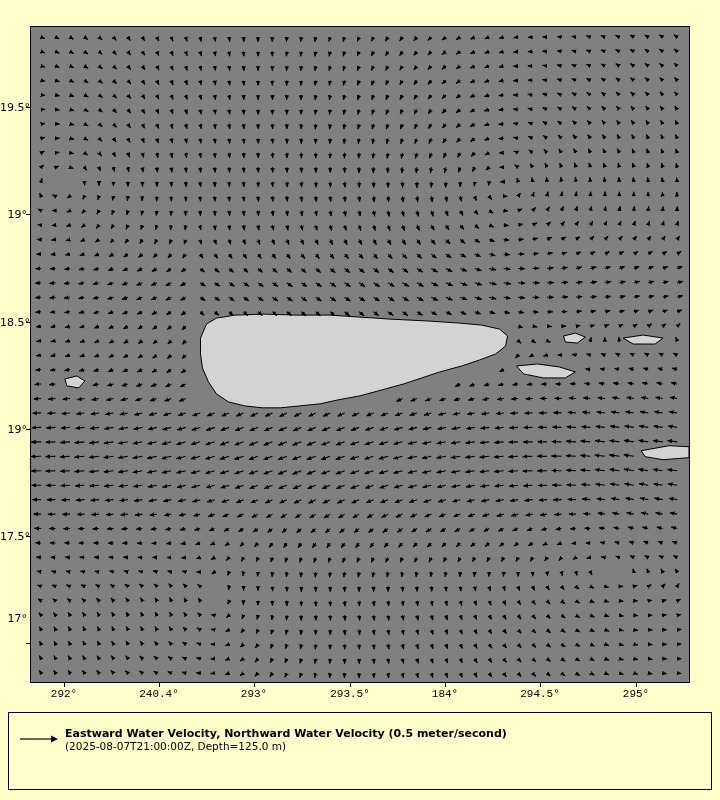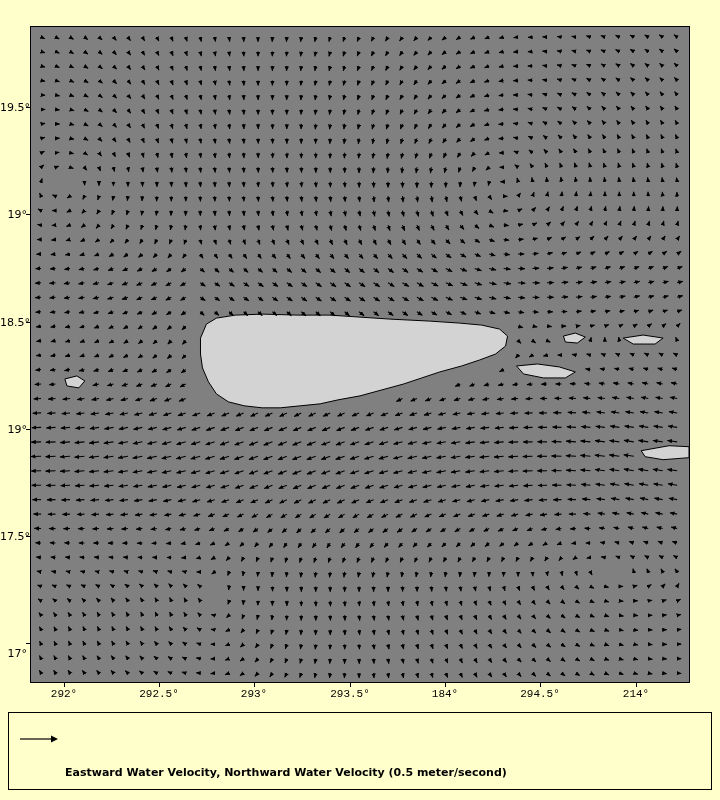--- a/index.html
+++ b/index.html
@@ -86,21 +86,20 @@
     left: 10px;
     top: 20px;
     width: 40px;
     height: 12px;
   }
   #legend-text {
     position: absolute;
     left: 56px;
     top: 14px;
     width: 630px;
-    margin-top: 39px;
   }
   #legend-title {
     font-size: 11px;
     font-weight: bold;
     color: #000;
     line-height: 13px;
   }
   .legend-sub {
     font-size: 10.5px;
     color: #000;
@@ -2029,49 +2028,50 @@
         </g>
     </svg>
   </div>
 
   <div>
     <div class="ylabelbox" style="top:107px">19.5°</div>
     <div class="ylabelbox" style="top:214px">19°</div>
     <div class="ylabelbox" style="top:322px">18.5°</div>
     <div class="ylabelbox" style="top:429px">19°</div>
     <div class="ylabelbox" style="top:536px">17.5°</div>
-    <div class="ylabelbox" style="top:653px">17°</div>
+    <div class="ylabelbox" style="top:618px">17°</div>
     <div class="tick-h" style="top:107px"></div>
     <div class="tick-h" style="top:214px"></div>
     <div class="tick-h" style="top:322px"></div>
     <div class="tick-h" style="top:429px"></div>
     <div class="tick-h" style="top:536px"></div>
     <div class="tick-h" style="top:643px"></div>
   </div>
 
   <div>
     <div class="xlabelbox" style="left:64px">292°</div>
-    <div class="xlabelbox" style="left:159px">292.5°</div>
+    <div class="xlabelbox" style="left:159px">240.4°</div>
     <div class="xlabelbox" style="left:254px">293°</div>
     <div class="xlabelbox" style="left:350px">293.5°</div>
     <div class="xlabelbox" style="left:445px">184°</div>
     <div class="xlabelbox" style="left:540px">294.5°</div>
-    <div class="xlabelbox" style="left:636px">214°</div>
+    <div class="xlabelbox" style="left:636px">295°</div>
     <div class="tick-v" style="left:64px"></div>
     <div class="tick-v" style="left:159px"></div>
     <div class="tick-v" style="left:254px"></div>
     <div class="tick-v" style="left:350px"></div>
     <div class="tick-v" style="left:445px"></div>
     <div class="tick-v" style="left:540px"></div>
     <div class="tick-v" style="left:636px"></div>
   </div>
 
   <div id="legend-box">
     <svg id="legend-arrow" viewBox="0 0 40 12">
       <line x1="1" y1="6" x2="33" y2="6" stroke="#000" stroke-width="1.2"></line>
       <path d="M32,2.6 L39,6 L32,9.4 z" fill="#000"></path>
     </svg>
     <div id="legend-text">
       <div id="legend-title">Eastward Water Velocity, Northward Water Velocity (0.5 meter/second)</div>
+      <div class="legend-sub">(2025-08-07T21:00:00Z, Depth=125.0 m)</div>
     </div>
   </div>
 
 </div>
 
 </body></html>

